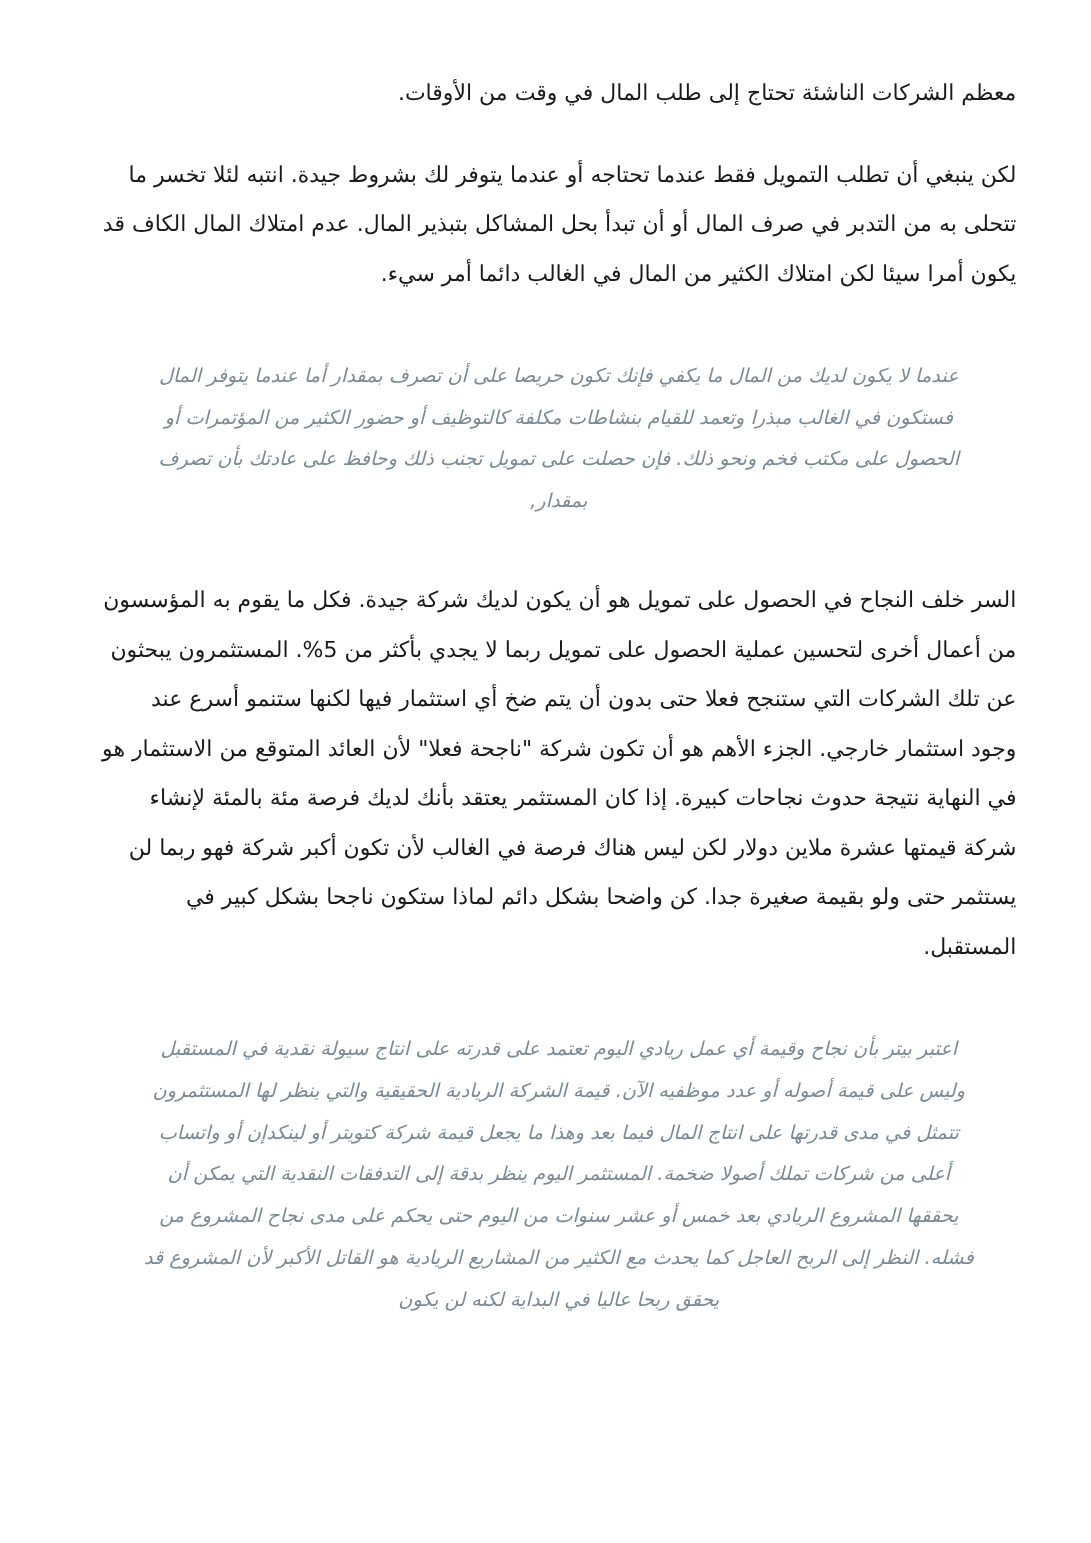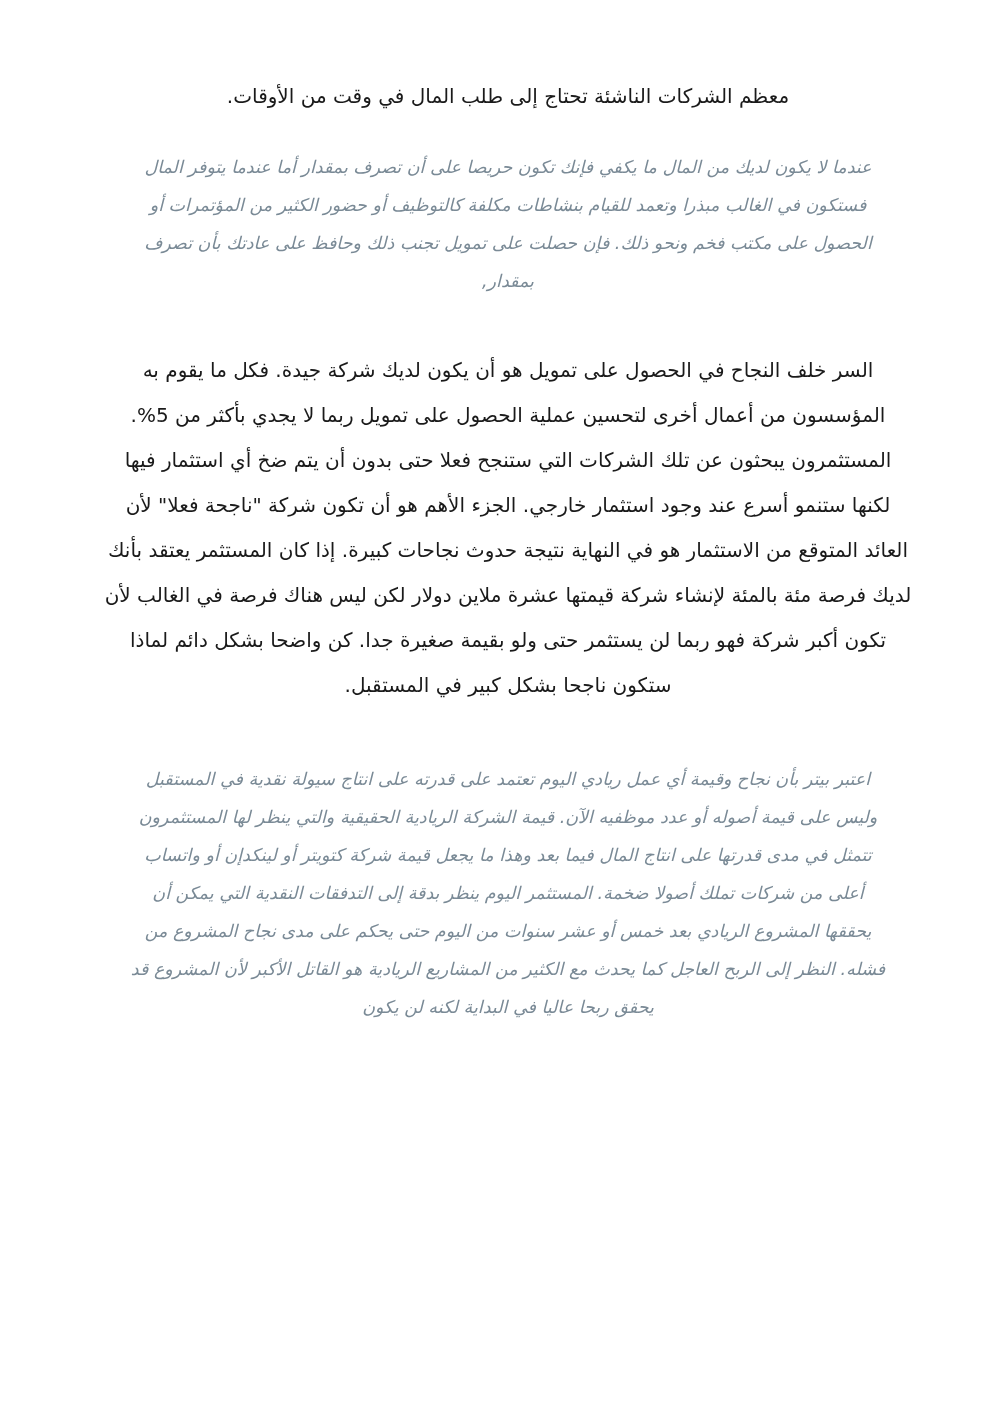--- a/index.html
+++ b/index.html
@@ -9,37 +9,38 @@
       position: absolute;
       left: 92px;
       right: 68px;
       top: 62px;
       font-family: "DejaVu Sans", sans-serif;
       color: #1a1a1a;
     }
     .para {
       font-size: 20px;
       line-height: 45px;
-      margin: 12px;
-      text-align: center;
+      margin: 0;
+      text-align: right;
     }
     .para-first { margin-bottom: 29px; }
     .para-second { margin-bottom: 52px; }
     .quote {
       font-size: 17.5px;
       line-height: 38px;
       color: #7a8a96;
       font-style: italic;
       text-align: center;
       margin: 0 36px;
     }
     .quote-first { margin-bottom: 48px; }
     .para-third { margin-bottom: 52px; }
   </style>
 </head>
 <body>
 
 <div class="page">
   <p class="para para-first">معظم الشركات الناشئة تحتاج إلى طلب المال في وقت من الأوقات.</p>
+  <p class="para para-second">لكن ينبغي أن تطلب التمويل فقط عندما تحتاجه أو عندما يتوفر لك بشروط جيدة. انتبه لئلا تخسر ما تتحلى به من التدبر في صرف المال أو أن تبدأ بحل المشاكل بتبذير المال. عدم امتلاك المال الكاف قد يكون أمرا سيئا لكن امتلاك الكثير من المال في الغالب دائما أمر سيء.</p>
   <p class="quote quote-first">عندما لا يكون لديك من المال ما يكفي فإنك تكون حريصا على أن تصرف بمقدار أما عندما يتوفر المال فستكون في الغالب مبذرا وتعمد للقيام بنشاطات مكلفة كالتوظيف أو حضور الكثير من المؤتمرات أو الحصول على مكتب فخم ونحو ذلك. فإن حصلت على تمويل تجنب ذلك وحافظ على عادتك بأن تصرف بمقدار,</p>
   <p class="para para-third">السر خلف النجاح في الحصول على تمويل هو أن يكون لديك شركة جيدة. فكل ما يقوم به المؤسسون من أعمال أخرى لتحسين عملية الحصول على تمويل ربما لا يجدي بأكثر من 5%. المستثمرون يبحثون عن تلك الشركات التي ستنجح فعلا حتى بدون أن يتم ضخ أي استثمار فيها لكنها ستنمو أسرع عند وجود استثمار خارجي. الجزء الأهم هو أن تكون شركة "ناجحة فعلا" لأن العائد المتوقع من الاستثمار هو في النهاية نتيجة حدوث نجاحات كبيرة. إذا كان المستثمر يعتقد بأنك لديك فرصة مئة بالمئة لإنشاء شركة قيمتها عشرة ملاين دولار لكن ليس هناك فرصة في الغالب لأن تكون أكبر شركة فهو ربما لن يستثمر حتى ولو بقيمة صغيرة جدا. كن واضحا بشكل دائم لماذا ستكون ناجحا بشكل كبير في المستقبل.</p>
   <p class="quote quote-second">اعتبر بيتر بأن نجاح وقيمة أي عمل ريادي اليوم تعتمد على قدرته على انتاج سيولة نقدية في المستقبل وليس على قيمة أصوله أو عدد موظفيه الآن. قيمة الشركة الريادية الحقيقية والتي ينظر لها المستثمرون تتمثل في مدى قدرتها على انتاج المال فيما بعد وهذا ما يجعل قيمة شركة كتويتر أو لينكدإن أو واتساب أعلى من شركات تملك أصولا ضخمة. المستثمر اليوم ينظر بدقة إلى التدفقات النقدية التي يمكن أن يحققها المشروع الريادي بعد خمس أو عشر سنوات من اليوم حتى يحكم على مدى نجاح المشروع من فشله. النظر إلى الربح العاجل كما يحدث مع الكثير من المشاريع الريادية هو القاتل الأكبر لأن المشروع قد يحقق ربحا عاليا في البداية لكنه لن يكون</p>
 </div>
 
 </body></html>

